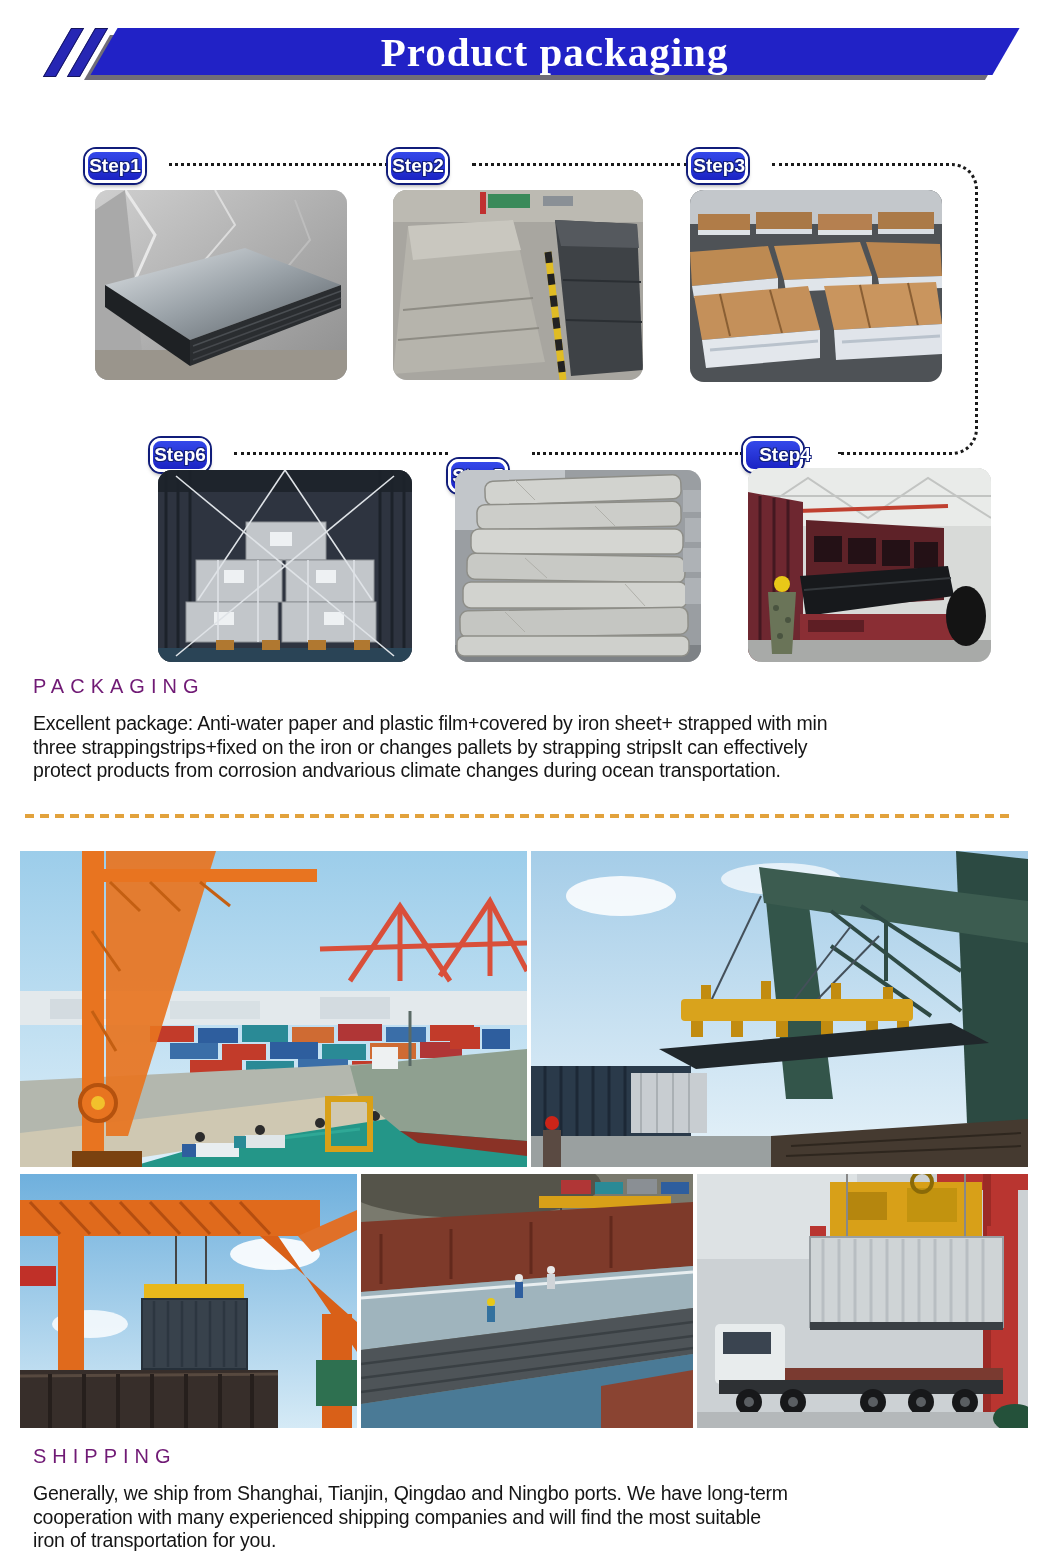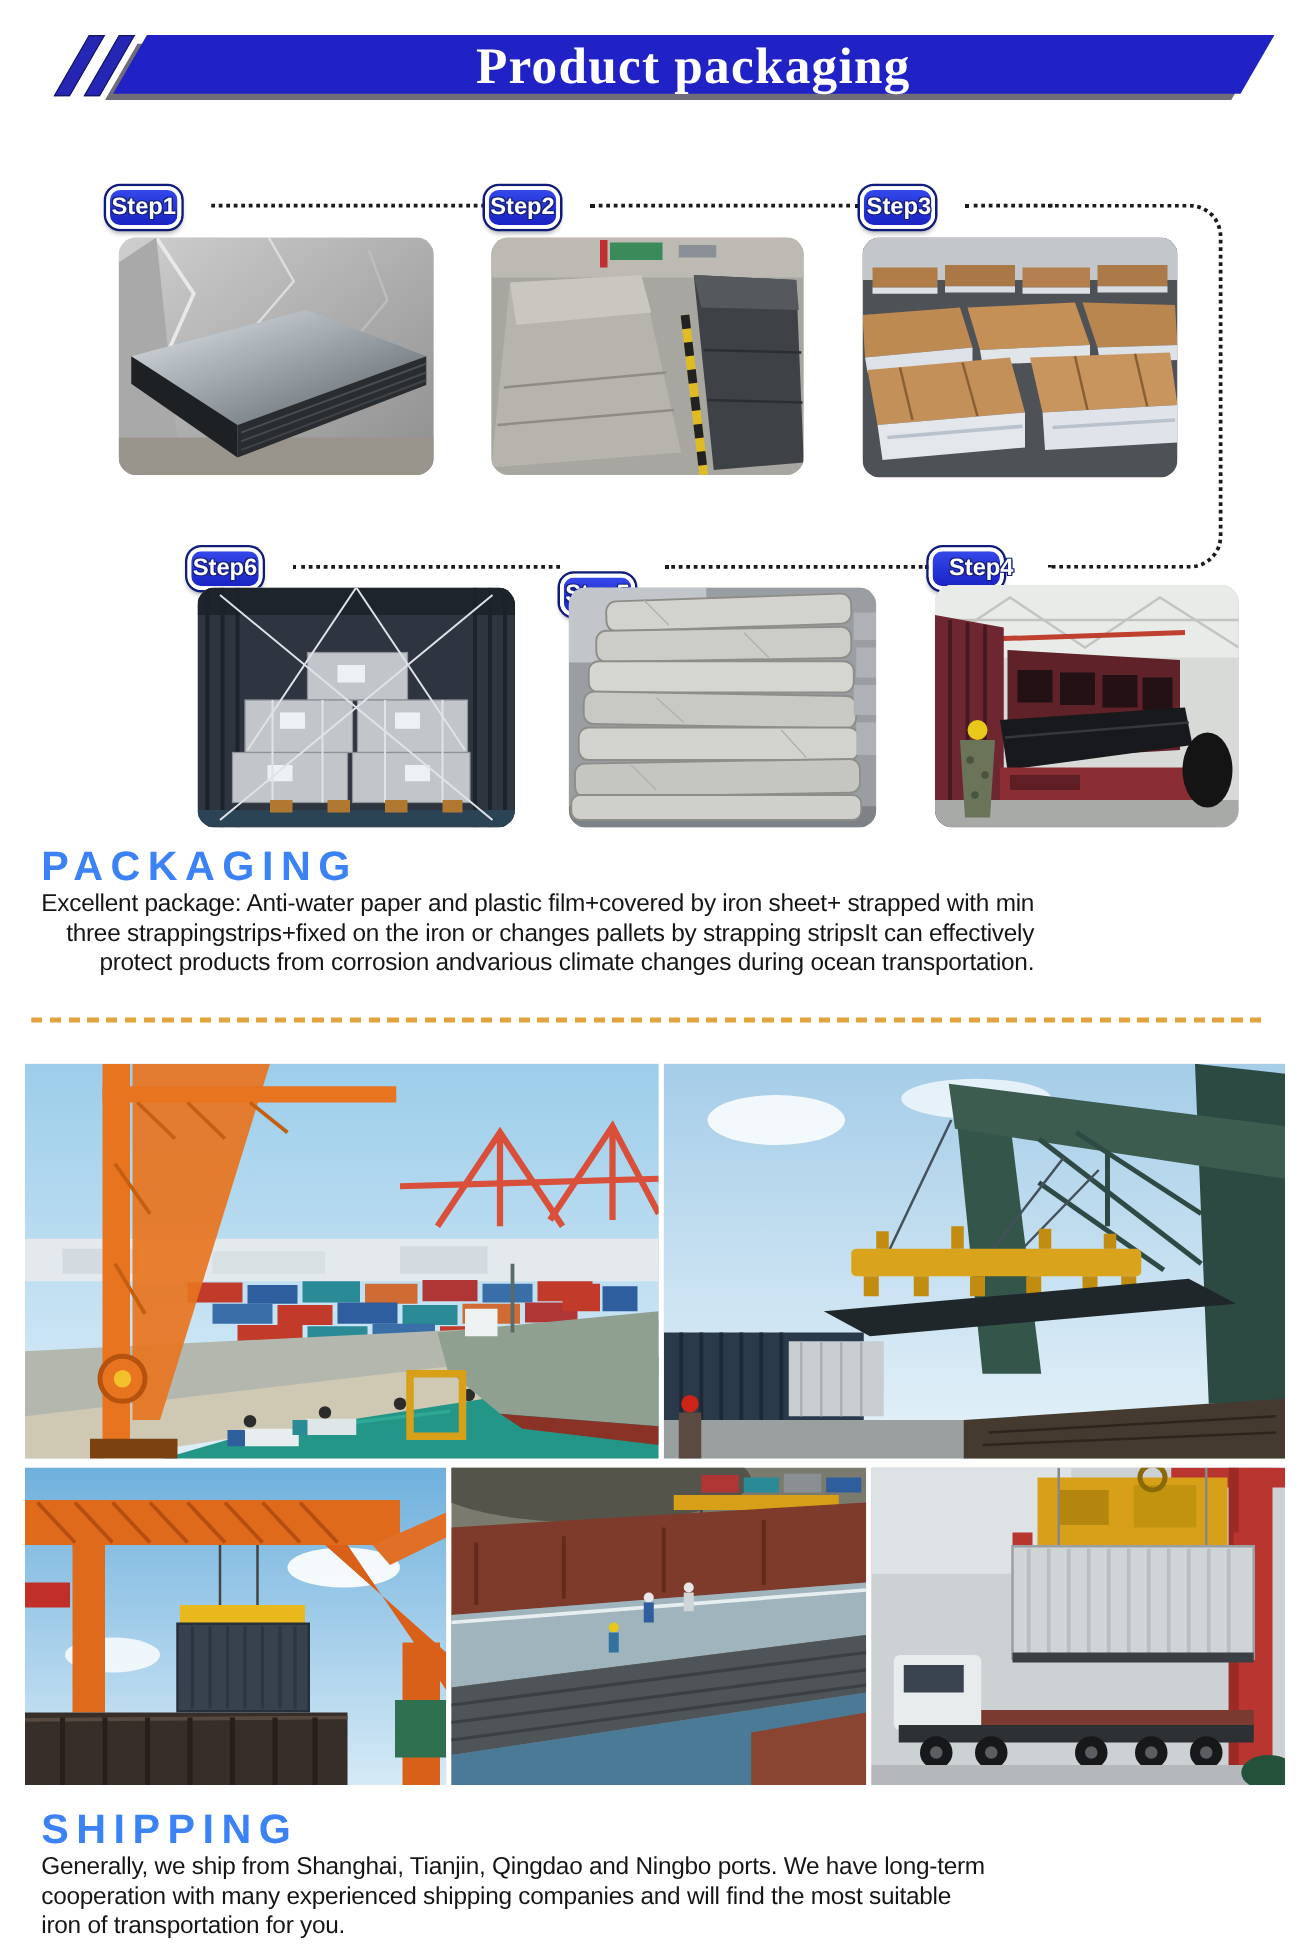--- a/index.html
+++ b/index.html
@@ -26,21 +26,21 @@
          text-shadow:1px 1px 0 #15217e,-1px 1px 0 #15217e,1px -1px 0 #15217e,-1px -1px 0 #15217e;}
   .dotline{height:0;border-top:3.5px dotted #1a1a1a;}
   .corner{border-top:3.5px dotted #1a1a1a;border-right:3.5px dotted #1a1a1a;
           border-bottom:3.5px dotted #1a1a1a;border-top-right-radius:26px;
           border-bottom-right-radius:26px;box-sizing:border-box;}
   .simg{border-radius:14px;overflow:hidden;background:#ccc;}
   .simg svg,.photo svg{display:block;width:100%;height:100%;}
   .photo{overflow:hidden;background:#ddd;}
 
   
-  .sec-head{font-weight:700;font-size:33px;letter-spacing:6px;color:#3b82f6;line-height:1;}
+  .sec-head{font-weight:400;font-size:20px;letter-spacing:6px;color:#701a75;line-height:1;}
   .sec-body{font-size:19.5px;line-height:23.5px;color:#151515;letter-spacing:-0.2px;white-space:nowrap;}
   .divider{height:4px;background:repeating-linear-gradient(90deg,#e2a23c 0 9px,#ffffff 9px 15px);}
 </style>
 </head>
 <body>
 
 <div class="page">
 
   <div class="abs banner-shadow"></div>
   <div class="abs stripe" style="left:57px;"></div>
@@ -266,21 +266,21 @@
         <circle cx="34" cy="116" r="8" fill="#e8c818"></circle>
         <polygon points="20,124 48,124 44,186 24,186" fill="#6a7458"></polygon>
         <circle cx="28" cy="140" r="3" fill="#4a5440"></circle>
           <circle cx="40" cy="152" r="3" fill="#4a5440"></circle>
           <circle cx="32" cy="168" r="3" fill="#4a5440"></circle>
       </g>
     </svg>
   </div>
 
   <div class="abs sec-head" style="left:33px;top:676px;">PACKAGING</div>
-  <div class="abs sec-body" style="left:33px;top:712px;text-align:right;">
+  <div class="abs sec-body" style="left:33px;top:712px;">
     <div>Excellent package: Anti-water paper and plastic film+covered by iron sheet+ strapped with min</div>
     <div>three strappingstrips+fixed on the iron or changes pallets by strapping stripsIt can effectively</div>
     <div>protect products from corrosion andvarious climate changes during ocean transportation.</div>
   </div>
 
   <div class="abs divider" style="left:25px;top:814px;width:985px;"></div>
 
   <div class="abs photo" style="left:20px;top:851px;width:507px;height:316px;">
     <svg viewBox="0 0 507 316">
       <defs>

